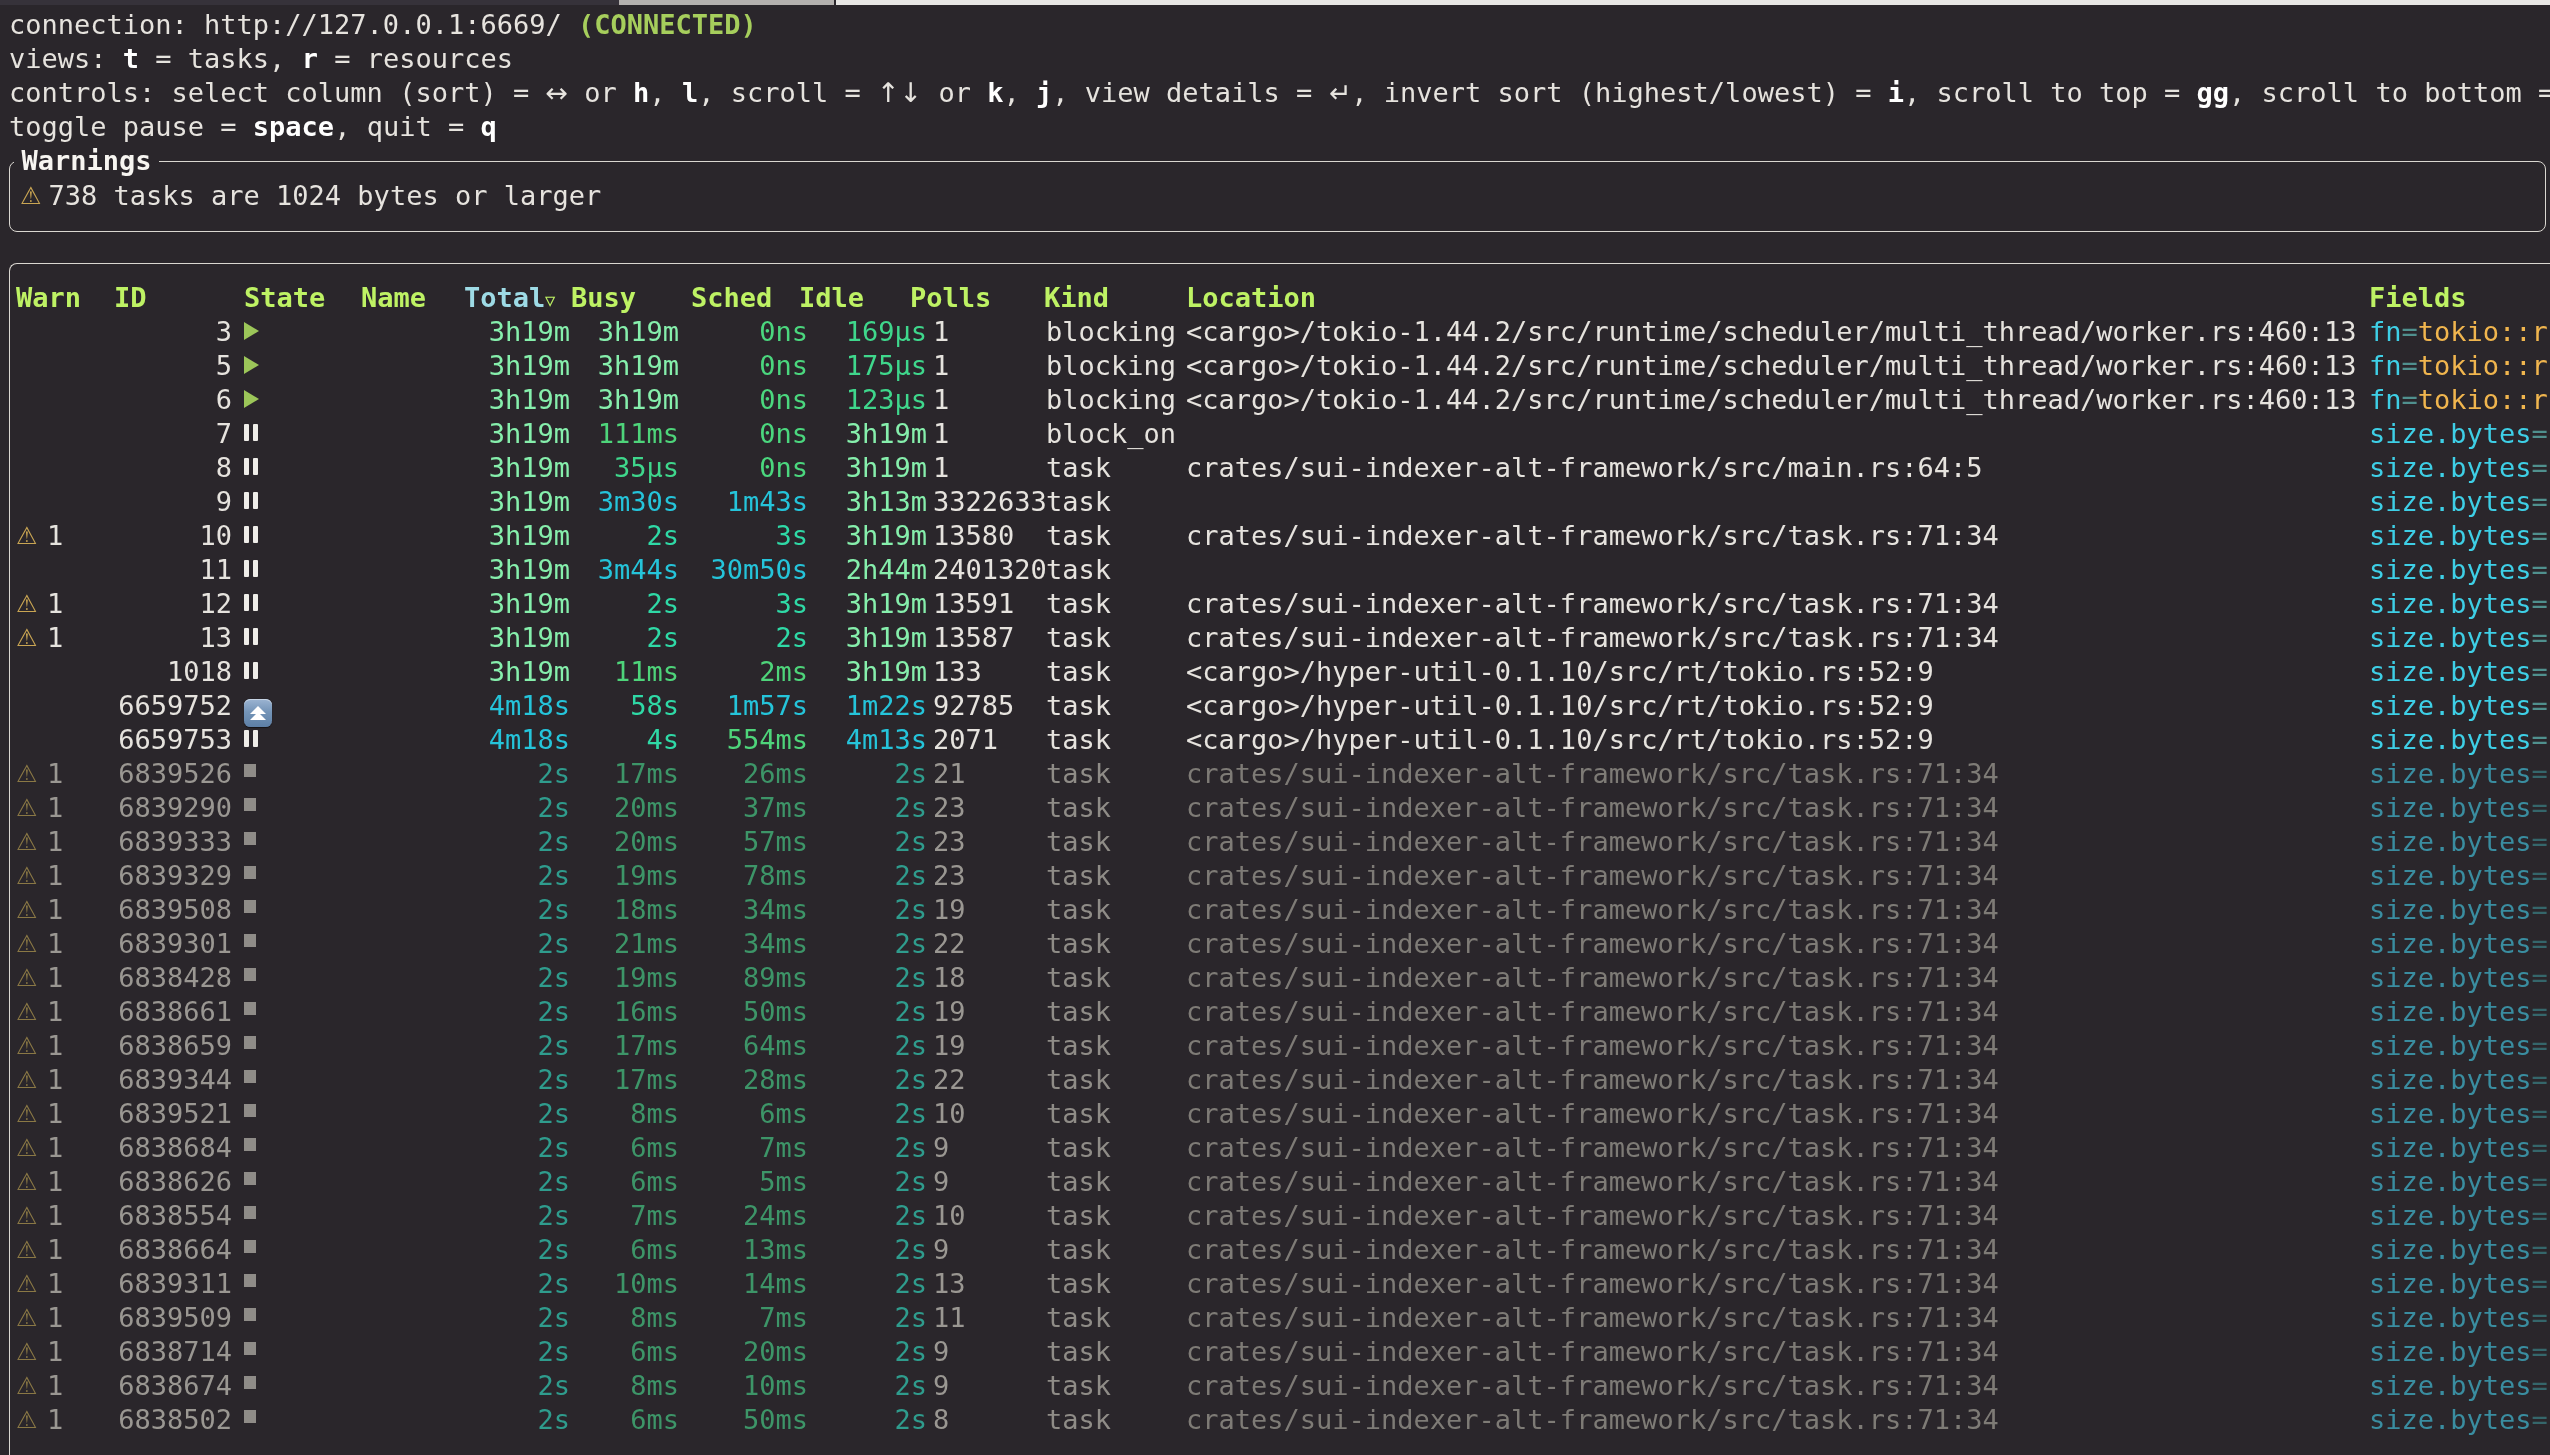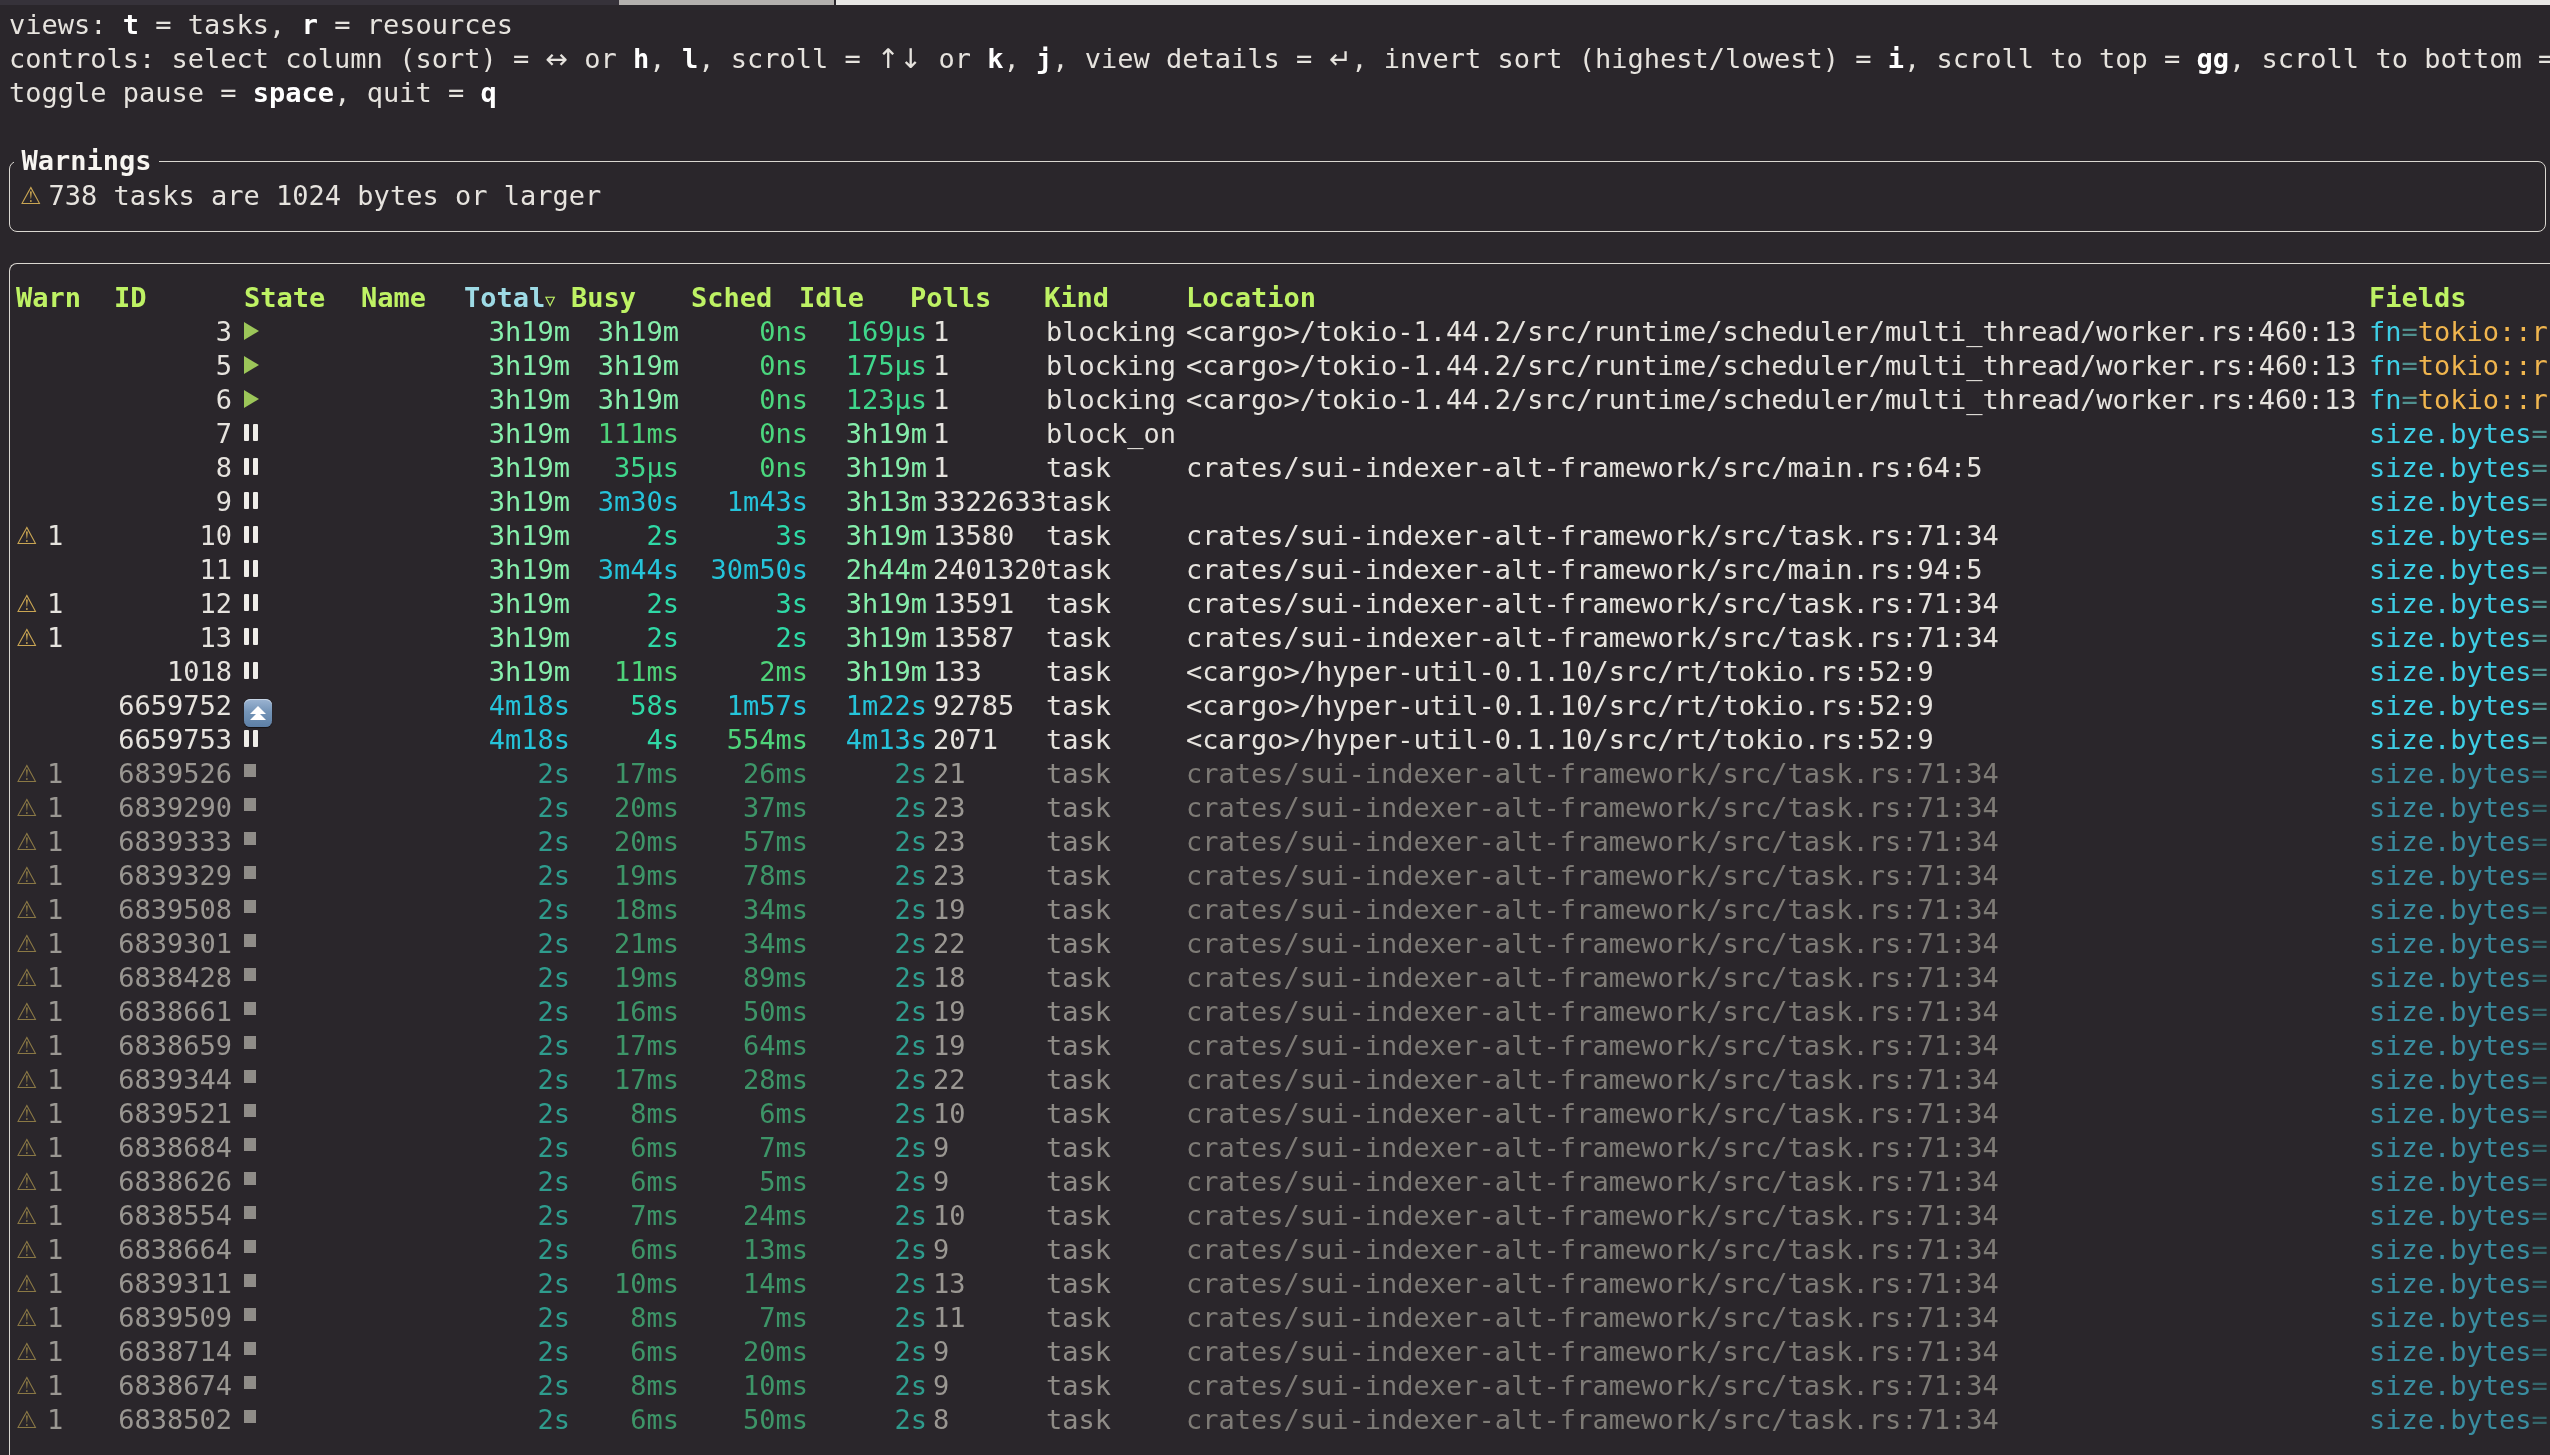--- a/index.html
+++ b/index.html
@@ -88,20 +88,21 @@
 </style>
 </head>
 <body>
 
 <div class="term">
   <div class="strip s1"></div>
   <div class="strip s2"></div>
   <div class="strip s3"></div>
 
   <div class="status">
+    <div class="line pre"><span>connection: http://127.0.0.1:6669/ </span><span class="green">(CONNECTED)</span></div>
     <div class="line pre"><span>views: </span><span class="key">t</span><span> = tasks, </span><span class="key">r</span><span> = resources</span></div>
     <div class="line pre"><span>controls: select column (sort) = </span><span class="arrow">↔</span><span> or </span><span class="key">h</span><span>, </span><span class="key">l</span><span>, scroll = </span><span class="arrow">↑↓</span><span> or </span><span class="key">k</span><span>, </span><span class="key">j</span><span>, view details = </span><span class="arrow">↵</span><span>, invert sort (highest/lowest) = </span><span class="key">i</span><span>, scroll to top = </span><span class="key">gg</span><span>, scroll to bottom = </span></div>
     <div class="line pre"><span>toggle pause = </span><span class="key">space</span><span>, quit = </span><span class="key">q</span></div>
   </div>
 
   <div class="w-border"></div>
   <div class="panel-title w-title">Warnings</div>
   <div class="warn-row">
     <span class="ic-warn">⚠</span>
     <span class="pre" style="margin-left:7px">738 tasks are 1024 bytes or larger</span>
@@ -234,21 +235,20 @@
     <span class="cell c-warnct"></span>
     <span class="cell c-id">11</span>
     <span class="cell c-state"><span class="ic-pause"><i></i><i></i></span></span>
     <span class="cell c-name"></span>
     <span class="cell c-total dur-h">3h19m</span>
     <span class="cell c-busy dur-m">3m44s</span>
     <span class="cell c-sched dur-m">30m50s</span>
     <span class="cell c-idle dur-h">2h44m</span>
     <span class="cell c-polls">2401320</span>
     <span class="cell c-kind">task</span>
-    <span class="cell c-loc">crates/sui-indexer-alt-framework/src/main.rs:94:5</span>
     <span class="cell c-fields"><b class="fname">size.bytes</b><i class="feq">=</i><em class="fval"></em></span>
   </div>
         <div class="trow">
     <span class="cell c-warnic ic-warn">⚠</span>
     <span class="cell c-warnct">1</span>
     <span class="cell c-id">12</span>
     <span class="cell c-state"><span class="ic-pause"><i></i><i></i></span></span>
     <span class="cell c-name"></span>
     <span class="cell c-total dur-h">3h19m</span>
     <span class="cell c-busy dur-s">2s</span>

